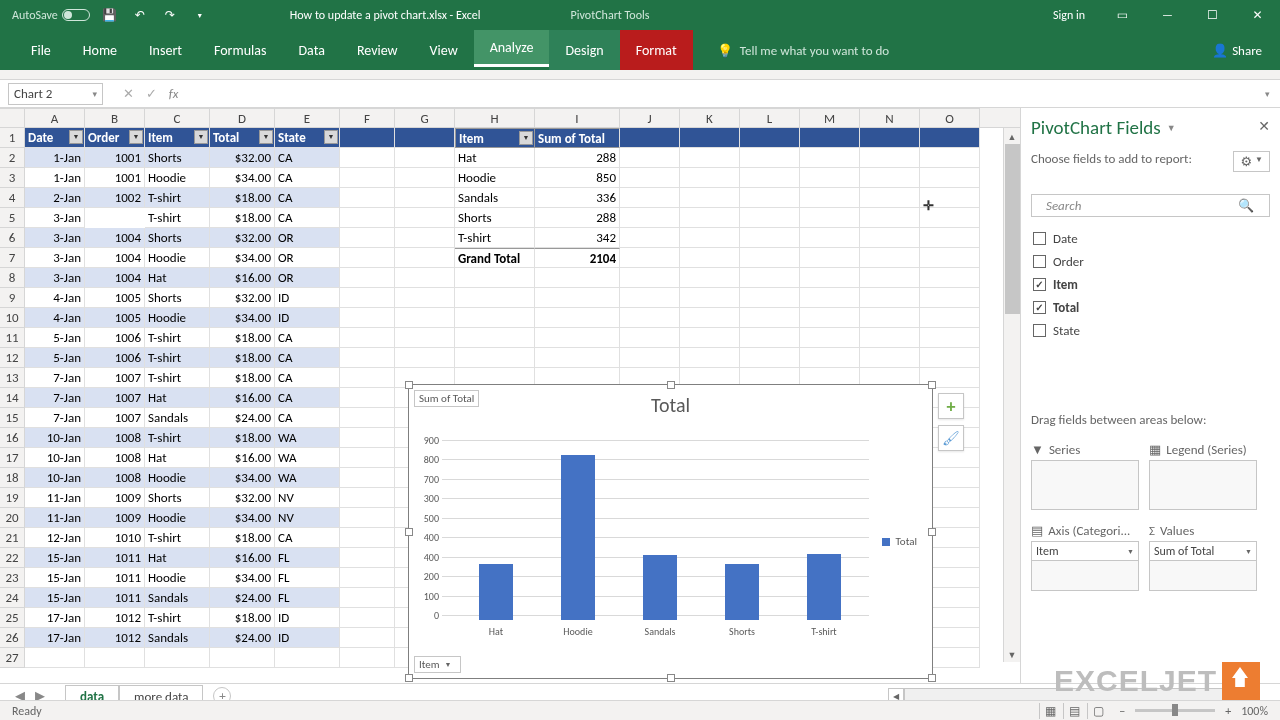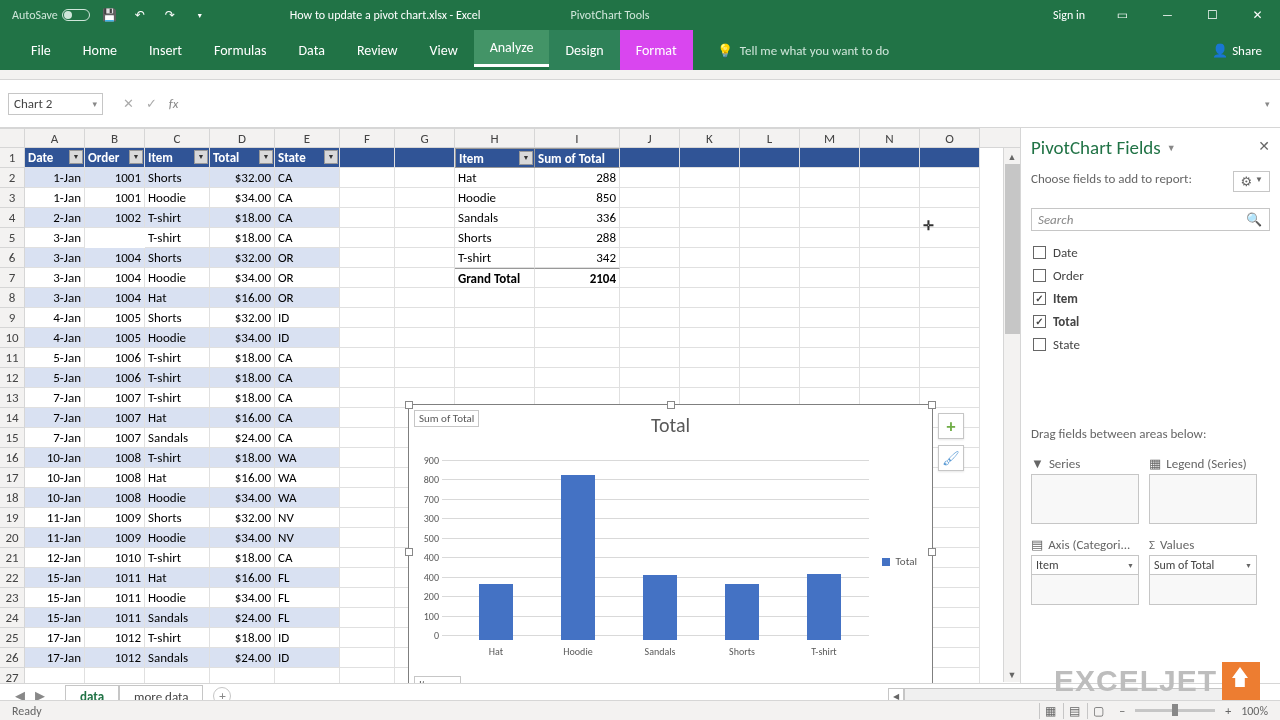--- a/index.html
+++ b/index.html
@@ -22,21 +22,21 @@
 .ribbon-tabs { height: 40px; background: #217346; display: flex; align-items: center; padding-left: 15px; }
 .rtab { padding: 0 16px; height: 40px; display: flex; align-items: center; color: #fff; font-size: 14px; position: relative; }
 .rtab.active { background: #439467; }
 .tell-me { color: #cfe6da; margin-left: 25px; display: flex; align-items: center; gap: 6px; }
 .share { margin-left: auto; margin-right: 18px; color: #fff; display: flex; align-items: center; gap: 4px; }
 
 
 .ribbon-body { height: 10px; background: #f3f2f1; border-bottom: 1px solid #d6d6d6; }
 
 
-.formula-bar { height: 48px; display: flex; align-items: center; border-bottom: 1px solid #d6d6d6; background: #fff; }
+.formula-bar { height: 28px; display: flex; align-items: center; border-bottom: 1px solid #d6d6d6; background: #fff; }
 .name-box { width: 95px; height: 22px; border: 1px solid #c6c6c6; margin-left: 8px; display: flex; align-items: center; padding: 0 5px; color: #444; }
 .name-box .dd { margin-left: auto; color: #888; font-size: 9px; }
 .fx-btns { display: flex; gap: 12px; margin-left: 20px; color: #aaa; font-size: 13px; }
 .fx-label { margin-left: 12px; font-style: italic; color: #888; }
 .formula-input { flex: 1; }
 .formula-dd { width: 15px; color: #888; font-size: 9px; }
 
 
 .main { display: flex; height: 591px; }
 .sheet-area { width: 1020px; position: relative; }
@@ -74,21 +74,21 @@
 .legend { position: absolute; right: 15px; top: 150px; font-size: 11px; color: #595959; display: flex; align-items: center; gap: 5px; }
 .legend .sw { width: 8px; height: 8px; background: #4472c4; }
 
 
 .fields-pane { flex: 1; border-left: 1px solid #d6d6d6; background: #fff; padding: 8px 10px; position: relative;}
 .fields-title { font-size: 19px; color: #217346; display: flex; align-items: center; }
 .fields-title .dd { font-size: 9px; color: #888; margin-left: 6px; }
 .close-x { position: absolute; right: 10px; top: 10px; font-size: 14px; color: #666;}
 .fields-sub { color: #666; margin-top: 12px; display: flex;}
 .fields-gear { margin-left: auto; border: 1px solid #c6c6c6; padding: 2px 6px; display: flex; gap: 3px; color: #666;}
-.search-box { margin-top: 16px; border: 1px solid #c6c6c6; padding: 3px 6px; display: flex; color: #888; font-style: italic;}
+.search-box { margin-top: 22px; border: 1px solid #c6c6c6; padding: 3px 14px; display: flex; color: #888; font-style: italic;}
 .search-box .mag { margin-left: auto; color: #666; font-style: normal;}
 .field-list { margin-top: 10px; }
 .field-item { display: flex; align-items: center; gap: 7px; padding: 4px 2px; color: #444;}
 .chk { width: 13px; height: 13px; border: 1px solid #666; display: flex; align-items: center; justify-content: center; font-size: 10px;}
 .chk.checked::after { content: "✓"; }
 .field-item.bold { font-weight: bold; }
 .drag-hint { color: #666; margin-top: 70px; }
 .areas { display: flex; flex-wrap: wrap; gap: 10px; margin-top: 12px; }
 .area-box { width: 108px; }
 .area-box .hdr { color: #666; font-size: 13px; display: flex; align-items: center; gap: 5px; padding: 3px 0;}
@@ -160,21 +160,21 @@
   <div id="ribbon-tabs-container" style="display:flex;">
       <div class="rtab">File</div>
       <div class="rtab">Home</div>
       <div class="rtab">Insert</div>
       <div class="rtab">Formulas</div>
       <div class="rtab">Data</div>
       <div class="rtab">Review</div>
       <div class="rtab">View</div>
       <div class="rtab active" style="background: rgb(67, 148, 103); border-bottom: 3px solid rgb(255, 255, 255); height: 37px;">Analyze</div>
       <div class="rtab" style="background: rgb(46, 129, 88);">Design</div>
-      <div class="rtab" style="background: #d946ef;">Format</div>
+      <div class="rtab" style="background: #b91c1c;">Format</div>
     </div>
   <div class="tell-me">
     <span>💡</span>
     <span>Tell me what you want to do</span>
   </div>
   <div class="share">
     <span>👤</span>
     <span>Share</span>
   </div>
 </div>

